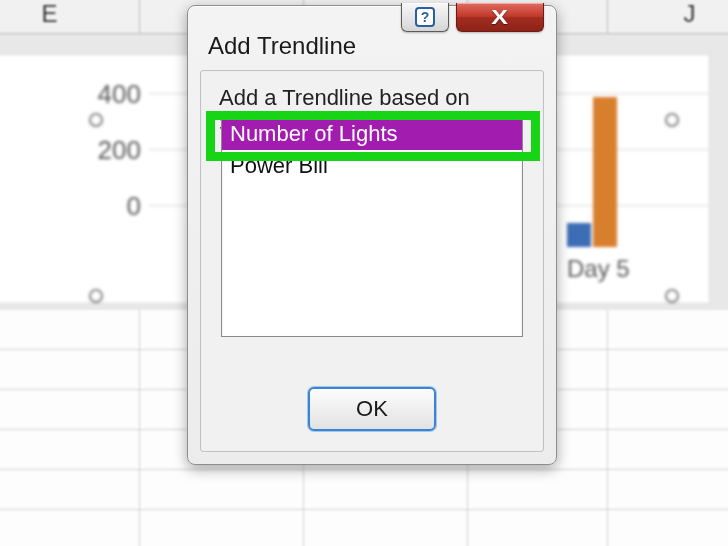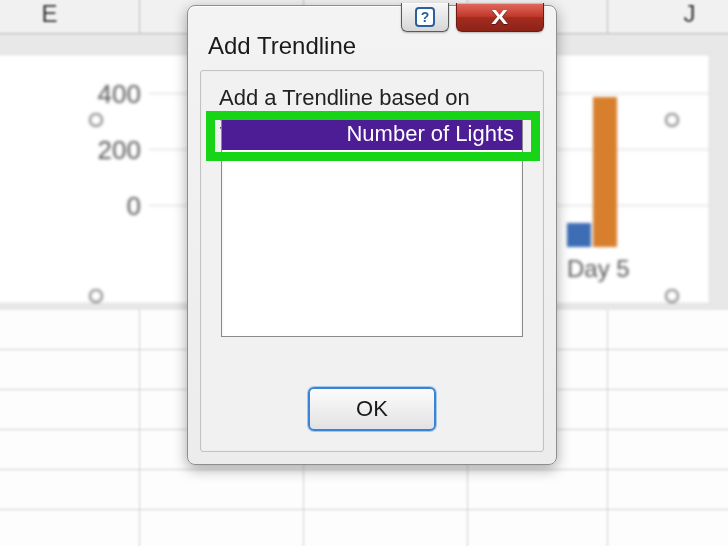--- a/index.html
+++ b/index.html
@@ -187,23 +187,22 @@
     overflow: hidden;
   }
   .list-item {
     height: 32px;
     line-height: 32px;
     padding: 0 8px;
     font-size: 22px;
     color: #111;
   }
   .list-item.selected {
-    background: #4c1d95;
+    background: #a21caf;
     color: #fff;
-    text-align: right;
   }
   .highlight-ring {
     position: absolute;
     left: 5px;
     top: 40px;
     width: 334px;
     height: 50px;
     border: 9px solid #18d417;
     pointer-events: none;
   }
@@ -327,20 +326,21 @@
     <div class="titlebar-btn close-btn">
       <span class="close-x">X</span>
     </div>
   </div>
 
   <div class="dialog-body">
     <div class="body-label">Add a Trendline based on Series:</div>
 
     <div class="listbox">
       <div class="list-item selected">Number of Lights</div>
+      <div class="list-item">Power Bill</div>
     </div>
 
     <div class="highlight-ring"></div>
 
     <div class="button-row">
       <div class="btn focus">OK</div>
     </div>
   </div>
 </div>
 

